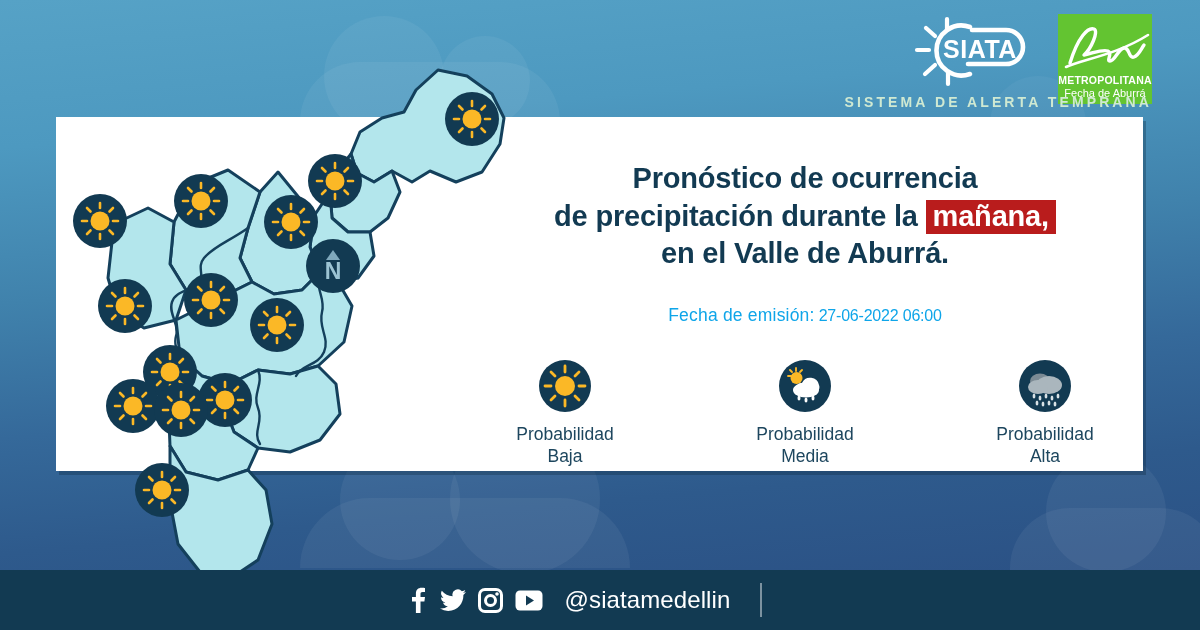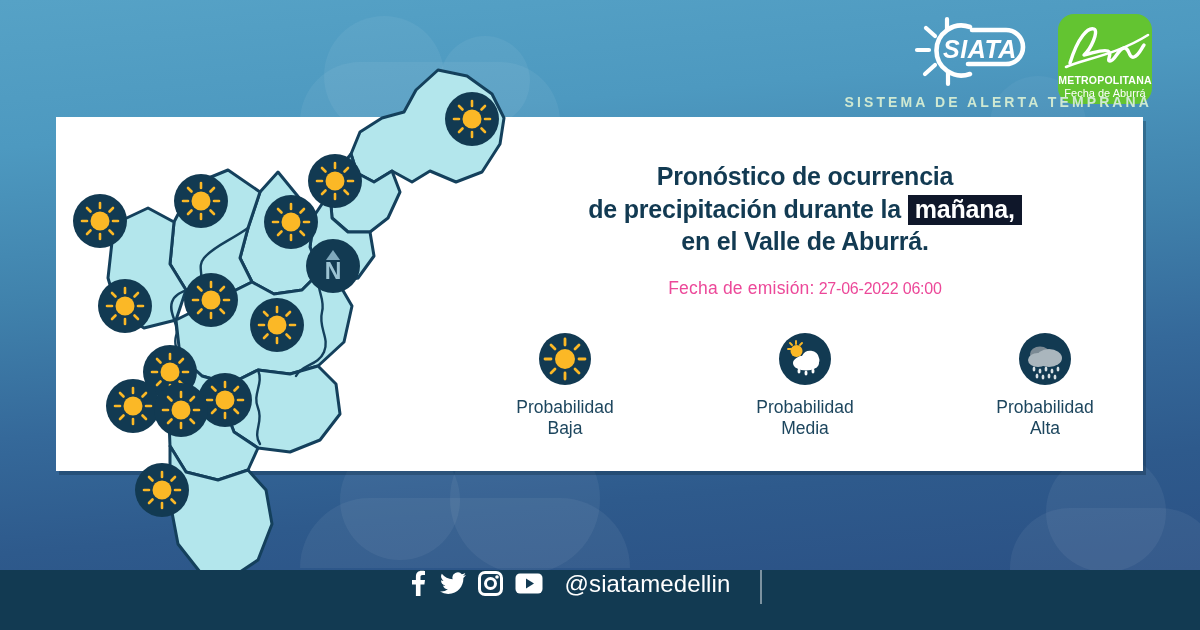--- a/index.html
+++ b/index.html
@@ -25,25 +25,25 @@
   .sc2:before, .sc2:after { content:""; position:absolute; background:inherit; border-radius:50%; }
   .sc2:before { width:120px; height:120px; left:40px; top:-58px; }
   .sc2:after  { width:150px; height:150px; left:150px; top:-74px; }
   .sc3 { width:210px; height:62px; left:1010px; top:508px; border-radius:60px 60px 0 0; }
   .sc3:before { content:""; position:absolute; background:inherit; border-radius:50%; width:120px; height:120px; left:36px; top:-56px; }
   .sc4 { width:170px; height:48px; left:960px; top:122px; border-radius:50px 50px 0 0; opacity:.7; }
   .sc4:before { content:""; position:absolute; background:inherit; border-radius:50%; width:96px; height:96px; left:30px; top:-46px; }
 
   
   .logos { position:absolute; right:48px; top:14px; display:flex; align-items:flex-start; gap:10px; z-index:6; }
-  .siata-logo { position:relative; width:136px; height:80px;font-style:italic; }
+  .siata-logo { position:relative; width:136px; height:80px; }
   .siata-logo svg { display:block; }
   .area-logo {
     width:94px; height:90px; background:#63c431; position:relative;
-    display:flex; flex-direction:column; align-items:center; justify-content:flex-end; padding-bottom:5px;border-radius:16px;
+    display:flex; flex-direction:column; align-items:center; justify-content:flex-end; padding-bottom:5px;
   }
   .area-script { position:absolute; top:5px; left:0; right:0; height:52px; }
   .area-l1 { color:#fff; font-size:10.5px; font-weight:700; letter-spacing:.2px; line-height:1.12; }
   .area-l2 { color:#fff; font-size:11px; line-height:1.12; }
   .tagline {
     position:absolute; right:48px; top:94px; z-index:6;
     font-size:14px; font-weight:700; letter-spacing:3.1px; color:#cfe9d2; white-space:nowrap;
   }
 
   
@@ -53,42 +53,42 @@
     box-shadow:3px 4px 0 rgba(10,35,55,.30);
   }
 
   
   .map-wrap { position:absolute; left:52px; top:32px; width:470px; height:540px; z-index:4; }
   .map-wrap svg { display:block; overflow:visible; }
 
   
   .right-col { position:absolute; left:470px; top:160px; width:670px; z-index:5; text-align:center; }
   .title {
-    color:#123a52; font-weight:700; font-size:25px; line-height:1.30;
+    color:#123a52; font-weight:700; font-size:29px; line-height:1.30;
     letter-spacing:-0.2px;
   }
   .hl {
-    background:#0f172a; color:#ffffff; padding:1px 7px 3px 7px; display:inline-block;
+    background:#b91c1c; color:#ffffff; padding:1px 7px 3px 7px; display:inline-block;
     line-height:1.06;
   }
-  .date-row { margin-top:20px; color:#ec4899; display:flex; justify-content:center; align-items:baseline; gap:4px; }
+  .date-row { margin-top:32px; color:#0ea5e9; display:flex; justify-content:center; align-items:baseline; gap:4px; }
   .date-label { font-size:17.5px; letter-spacing:.2px; }
   .date-value { font-size:16px; letter-spacing:-.2px; font-weight:400; }
 
   .legend { margin-top:34px; display:flex; justify-content:center; gap:90px; }
   .legend-item { width:150px; display:flex; flex-direction:column; align-items:center;justify-content:space-between; }
   .legend-icon { width:52px; height:52px; }
   .legend-label {
     margin-top:12px; color:#1d465e; font-size:17.5px; line-height:1.24; text-align:center; white-space:pre-line;
   }
 
   
   .footer {
     position:absolute; left:0; bottom:0; width:1200px; height:60px; background:#123a52; z-index:7;
-    display:flex; align-items:flex-start; justify-content:center; gap:0;
+    display:flex; align-items:center; justify-content:center; gap:0;
   }
   .social { display:flex; align-items:center; gap:12px; margin-right:22px; }
   .social svg { display:block; }
   .handle { color:#ffffff; font-size:24px; letter-spacing:.1px; }
   .divider { width:2px; height:34px; background:rgba(255,255,255,.45); margin:0 30px; }
   .site { color:#ffffff; font-size:24px; letter-spacing:.1px; }
 </style>
 </head>
 <body>
 

